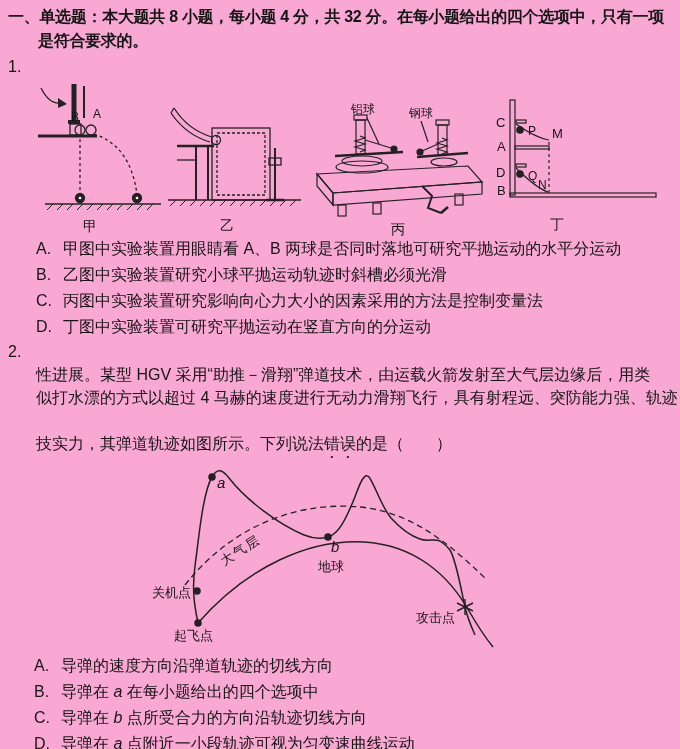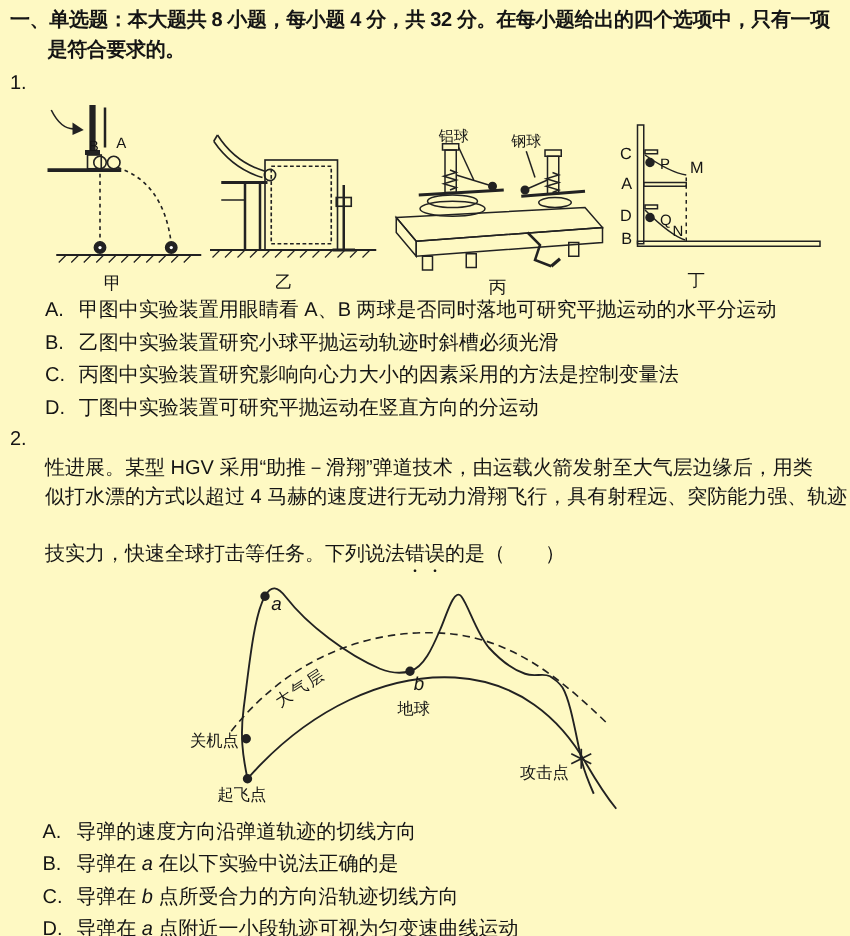--- a/index.html
+++ b/index.html
@@ -1,17 +1,17 @@
 <!DOCTYPE html>
 <html><head>
 <meta charset="utf-8">
 <style>
   html,body{margin:0;padding:0;background:#ffffff;}
   body{width:680px;height:749px;font-family:"Liberation Sans",sans-serif;color:#151515;}
-  .page{position:relative;width:680px;height:749px;overflow:hidden;background:#fef9c3;}
+  .page{position:relative;width:680px;height:749px;overflow:hidden;background:#f9a8d4;}
   .abs{position:absolute;white-space:nowrap;}
   .txt{font-size:16px;line-height:22px;}
   .bold{font-weight:bold;letter-spacing:-0.3px;}
   .qrow{display:flex;}
   .qnum{width:26px;flex:0 0 auto;}
   .opt{display:flex;font-size:16px;line-height:22px;}
   .opt .lbl{width:27px;flex:0 0 auto;}
   .emph{text-emphasis:filled dot;-webkit-text-emphasis:filled dot;
         text-emphasis-position:under left;margin-top:29px;-webkit-text-emphasis-position:under;}
   svg{display:block;}
@@ -149,21 +149,21 @@
   </div>
   <div class="abs opt" style="left:36px;top:316px;">
     <span class="lbl">D.</span>
     <span>丁图中实验装置可研究平抛运动在竖直方向的分运动</span>
   </div>
 
   <div class="abs txt" style="left:8px;top:341px;">2.</div>
   <div class="abs txt" style="left:36px;top:364px;">性进展。某型 HGV 采用“助推－滑翔”弹道技术，由运载火箭发射至大气层边缘后，用类</div>
   <div class="abs txt" style="left:36px;top:387px;">似打水漂的方式以超过 4 马赫的速度进行无动力滑翔飞行，具有射程远、突防能力强、轨迹</div>
   <div class="abs txt" style="left:36px;top:433px;">
-    <span>技实力，快速全球打击等任务。下列说法</span><span class="emph">错误</span><span>的是（　　）</span>
+    <span>技实力，其弹道轨迹如图所示。下列说法</span><span class="emph">错误</span><span>的是（　　）</span>
   </div>
 
   <svg class="abs" style="left:148px;top:456px;" width="420" height="192" viewBox="0 0 420 192">
     <g stroke="#222" fill="none" stroke-width="1.5">
       <path d="M50,167 C100,110 162,83 216,86 C266,89 300,118 321,155 C328,167 336,180 345,191"></path>
       <path d="M37,129 C90,62 160,46 212,51 C262,56 300,86 338,123" stroke-dasharray="6,4" stroke-width="1.3"></path>
       <path d="M50,167 C46,148 44,132 47,110 C51,80 55,36 64,21 C69,12 74,13 81,22 C98,44 130,68 156,79 C166,83 173,83 180,81 C191,78 198,62 204,48 C209,37 215,14 221,21 C227,29 233,50 243,62 C254,74 263,80 272,83 C280,86 286,82 292,85 C298,89 299,90 302,94 C308,104 312,128 317,151 C319,160 323,170 327,179"></path>
       <circle cx="50" cy="167" r="3" fill="#222"></circle>
       <circle cx="49" cy="135" r="3" fill="#222"></circle>
       <circle cx="64" cy="21" r="3" fill="#222"></circle>
@@ -182,21 +182,21 @@
     <text x="26" y="184" style="font-size:13px;">起飞点</text>
     <text x="268" y="166" style="font-size:13px;">攻击点</text>
   </svg>
 
   <div class="abs opt" style="left:34px;top:655px;">
     <span class="lbl">A.</span>
     <span><span>导弹的速度方向沿弹道轨迹的切线方向</span><i class="it"></i><span></span></span>
   </div>
   <div class="abs opt" style="left:34px;top:681px;">
     <span class="lbl">B.</span>
-    <span><span>导弹在 </span><i class="it">a</i><span> 在以下实验中说法正确的是</span></span>
+    <span><span>导弹在 </span><i class="it">a</i><span> 在每小题给出的四个选项中</span></span>
   </div>
   <div class="abs opt" style="left:34px;top:707px;">
     <span class="lbl">C.</span>
     <span><span>导弹在 </span><i class="it">b</i><span> 点所受合力的方向沿轨迹切线方向</span></span>
   </div>
   <div class="abs opt" style="left:34px;top:733px;">
     <span class="lbl">D.</span>
     <span><span>导弹在 </span><i class="it">a</i><span> 点附近一小段轨迹可视为匀变速曲线运动</span></span>
   </div>
 

